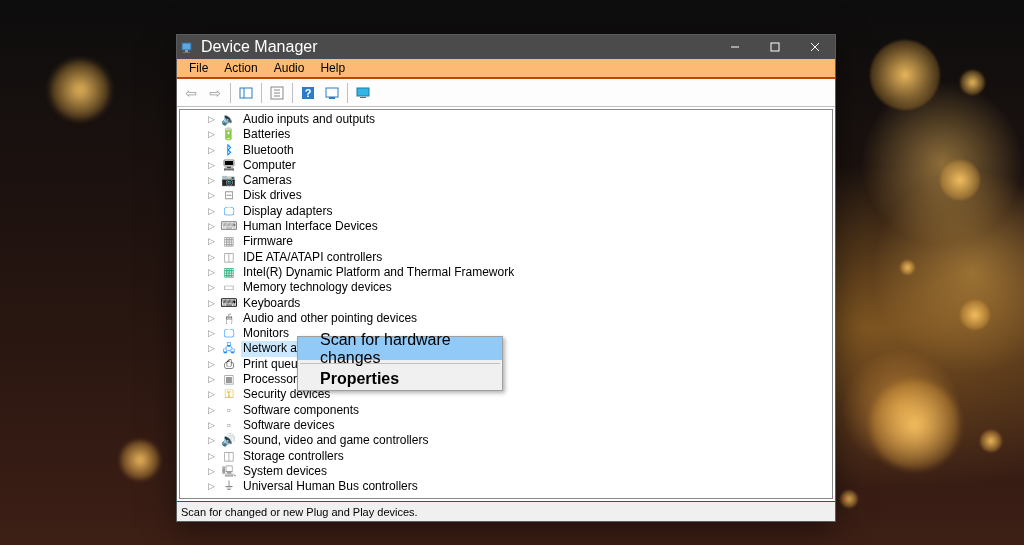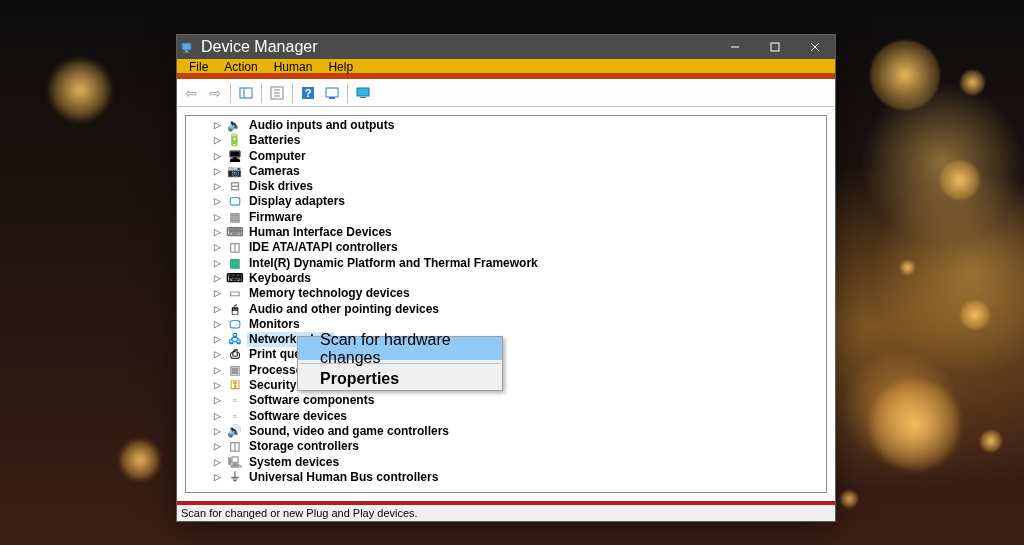--- a/index.html
+++ b/index.html
@@ -28,38 +28,38 @@
     height: 24px;
     background: #4b4b4b;
     display: flex; align-items: center;
     color: #fff; font-size: 16px;
   }
   .titlebar .ticon { width: 22px; display:flex; align-items:center; justify-content:center;}
   .titlebar .title { flex: 1; padding-left: 2px; }
   .titlebar .winbtns { display: flex; }
   .titlebar .wbtn { width: 40px; height: 24px; display:flex; align-items:center; justify-content:center; color:#fff; font-size:10px; cursor:default; }
   .menubar {
-    height: 20px; background:#eab308; border-bottom:6px solid #c2410c;
-    display:flex; padding-left:4px; font-size:12px;
+    height: 20px; background:#fdba74; border-bottom:2px solid #c2410c;
+    display:flex; align-items:center; padding-left:4px; font-size:12px;
   }
   .menubar .mitem { padding: 1px 8px; cursor:default; }
   .toolbar {
     height: 28px; background:#fdfdfd; border-bottom:1px solid #c0c0c0;
     display:flex; align-items:center; padding-left:2px;
   }
   .toolbar .tbtn {
     width: 22px; height:22px; margin:0 1px;
     display:flex; align-items:center; justify-content:center;
     border:1px solid transparent;
     font-size:14px;
   }
   .toolbar .sep { width:1px; height:20px; background:#c0c0c0; margin:0 3px; }
   .tree-pane {
     flex:1; background:#fff; overflow:hidden; position:relative;
-    border:1px solid #888; margin:8px;font-weight:bold;
+    border:1px solid #888; margin:2px;
   }
   .tree-scroll {
     position:absolute; top:0; left:0; right:0; bottom:0;
     overflow-y:auto; overflow-x:hidden;
   }
   .tree-scroll::-webkit-scrollbar { width:17px; }
   .tree-scroll::-webkit-scrollbar-track { background:#f0f0f0; }
   .tree-scroll::-webkit-scrollbar-thumb { background:#c0c0c0; }
   .tree-scroll::-webkit-scrollbar-button { height:17px; background:#f0f0f0; }
   .tree { padding: 2px 0 4px 0; font-size:12px; }
@@ -94,21 +94,21 @@
     z-index:10;
   }
   .context-menu .cmitem {
     height:23px; display:flex; align-items:center; padding-left:22px;
     cursor:default;
   }
   .context-menu .cmitem.highlight { background:#91c9f7; }
   .context-menu .cmitem.bold { font-weight:bold; }
   .context-menu .cmsep { height:1px; background:#c0c0c0; margin:3px 2px; }
   .statusbar {
-    height:20px; background:#f0f0f0; border-top:4px solid #b91c1c;
+    height:20px; background:#f0f0f0; border-top:1px solid #b91c1c;
     font-size:11px; display:flex; align-items:center; padding-left:4px;
   }
   
   .ic-audio::before{content:'🔈'}.ic-bat::before{content:'🔋'}.ic-bt{color:#0a84ff}.ic-bt::before{content:'ᛒ';font-weight:bold}
   .ic-cam::before{content:'📷'}.ic-pc::before{content:'🖥';font-size:11px}.ic-disk::before{content:'⊟';color:#999}
   .ic-disp::before{content:'🖵';color:#0a84ff;font-size:11px}.ic-fw::before{content:'▦';color:#999}
   .ic-hid::before{content:'⌨';color:#777}.ic-ide::before{content:'◫';color:#999}
   .ic-intel::before{content:'▦';color:#2a7}
   .ic-kb::before{content:'⌨'}.ic-mem::before{content:'▭';color:#999}.ic-mouse::before{content:'🖱';font-size:11px}
   .ic-mon::before{content:'🖵';color:#0a84ff;font-size:11px}
@@ -158,21 +158,21 @@
             <line x1="1" y1="1" x2="9" y2="9" stroke="#fff"></line>
             <line x1="9" y1="1" x2="1" y2="9" stroke="#fff"></line>
           </svg>
         </div>
     </div>
   </div>
 
   <div class="menubar">
     <span class="mitem">File</span>
     <span class="mitem">Action</span>
-    <span class="mitem">Human</span>
+    <span class="mitem">Audio</span>
     <span class="mitem">Help</span>
   </div>
 
   <div class="toolbar">
     <div class="tbtn" style="color:#999">⇦</div>
     <div class="tbtn" style="color:#999">⇨</div>
     <div class="sep"></div>
     <div class="tbtn">
         <svg width="16" height="16">
           <rect x="2" y="3" width="12" height="10" fill="none" stroke="#2b7cc9"></rect>
@@ -218,67 +218,72 @@
             <span class="nicon ic-audio"></span>
             <span class="nlabel">Audio inputs and outputs</span>
           </div>
           <div class="node">
             <span class="expander"></span>
             <span class="nicon ic-bat"></span>
             <span class="nlabel">Batteries</span>
           </div>
           <div class="node">
             <span class="expander"></span>
+            <span class="nicon ic-bt"></span>
+            <span class="nlabel">Bluetooth</span>
+          </div>
+          <div class="node">
+            <span class="expander"></span>
             <span class="nicon ic-pc"></span>
             <span class="nlabel">Computer</span>
           </div>
           <div class="node">
             <span class="expander"></span>
             <span class="nicon ic-cam"></span>
             <span class="nlabel">Cameras</span>
           </div>
           <div class="node">
             <span class="expander"></span>
             <span class="nicon ic-disk"></span>
             <span class="nlabel">Disk drives</span>
           </div>
           <div class="node">
             <span class="expander"></span>
             <span class="nicon ic-disp"></span>
             <span class="nlabel">Display adapters</span>
           </div>
           <div class="node">
             <span class="expander"></span>
+            <span class="nicon ic-hid"></span>
+            <span class="nlabel">Human Interface Devices</span>
+          </div>
+          <div class="node">
+            <span class="expander"></span>
             <span class="nicon ic-fw"></span>
             <span class="nlabel">Firmware</span>
           </div>
           <div class="node">
             <span class="expander"></span>
-            <span class="nicon ic-hid"></span>
-            <span class="nlabel">Human Interface Devices</span>
-          </div>
-          <div class="node">
-            <span class="expander"></span>
             <span class="nicon ic-ide"></span>
             <span class="nlabel">IDE ATA/ATAPI controllers</span>
           </div>
           <div class="node">
             <span class="expander"></span>
             <span class="nicon ic-intel"></span>
             <span class="nlabel">Intel(R) Dynamic Platform and Thermal Framework</span>
           </div>
           <div class="node">
             <span class="expander"></span>
+            <span class="nicon ic-mem"></span>
+            <span class="nlabel">Memory technology devices</span>
+          </div>
+          <div class="node">
+            <span class="expander"></span>
             <span class="nicon ic-kb"></span>
             <span class="nlabel">Keyboards</span>
-          </div>
-          <div class="node">
-            <span class="expander"></span>
-            <span class="nicon ic-mem"></span>
-            <span class="nlabel">Memory technology devices</span>
           </div>
           <div class="node">
             <span class="expander"></span>
             <span class="nicon ic-mouse"></span>
             <span class="nlabel">Audio and other pointing devices</span>
           </div>
           <div class="node">
             <span class="expander"></span>
             <span class="nicon ic-mon"></span>
             <span class="nlabel">Monitors</span>

